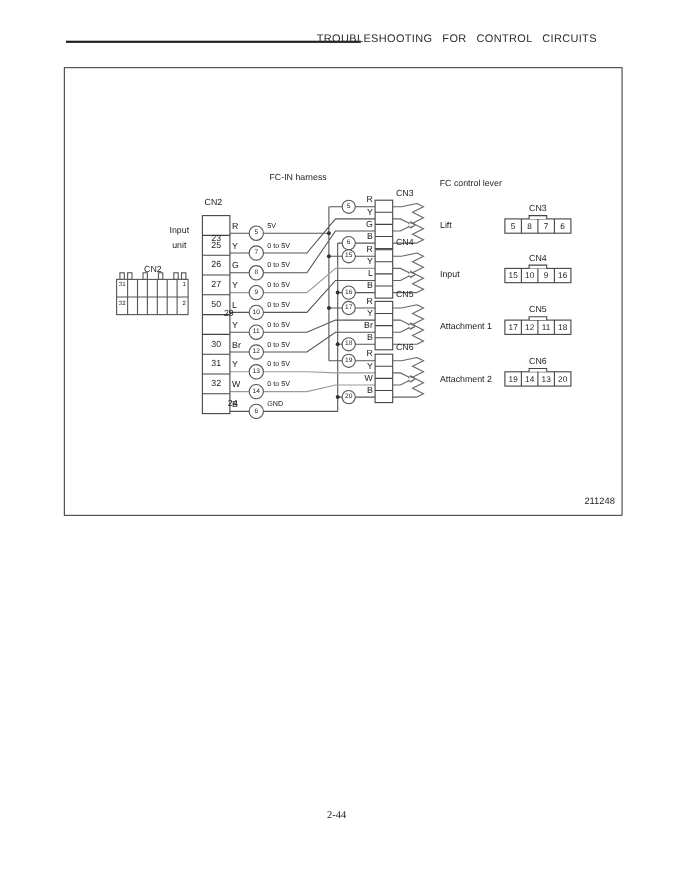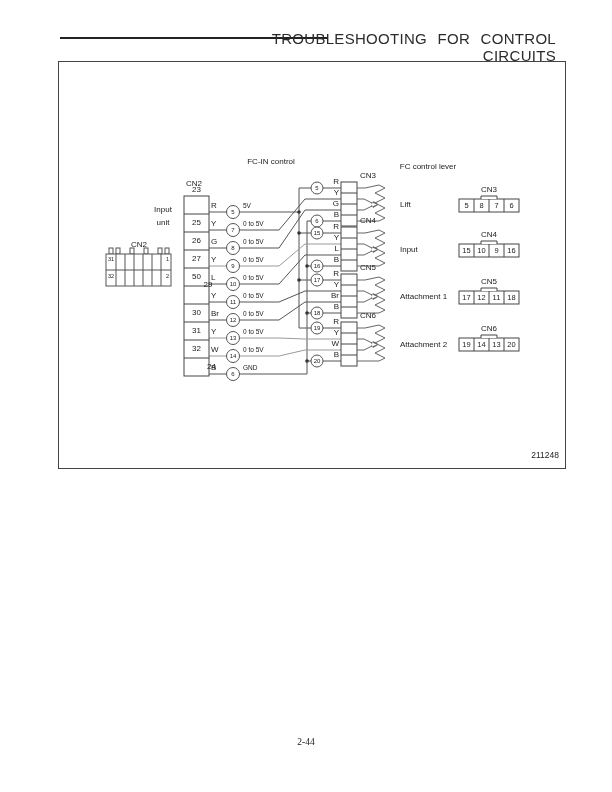--- a/index.html
+++ b/index.html
@@ -5,21 +5,21 @@
   html,body{margin:0;padding:0;background:#fff}
   body{width:612px;height:792px;position:relative;font-family:"Liberation Sans",sans-serif}
   .t{position:absolute;font-family:"Liberation Sans",sans-serif;font-size:8px;color:#222;line-height:10px;white-space:nowrap}
   .c{text-align:center}
   .r{text-align:right}
   .f6{font-size:6px;line-height:8px}
   .f65{font-size:6.5px;line-height:8px}
   .f55{font-size:5.5px;line-height:7px}
   .f75{font-size:7.5px;line-height:10px}
   #hdr-rule{position:absolute;left:60px;top:37px;width:268px;height:2px;background:#222}
-  #hdr-title{position:absolute;left:268px;top:30px;width:288px;text-align:right;font-size:15px;letter-spacing:.3px;word-spacing:6px;color:#2b2b2b}
+  #hdr-title{position:absolute;left:288px;top:30px;width:288px;text-align:left;font-size:10px;letter-spacing:.3px;word-spacing:6px;color:#2b2b2b}
   #dbox{position:absolute;left:58px;top:61px;width:506px;height:406px;border:1px solid #444;background:#fff}
   #dbox svg{position:absolute;left:0;top:0}
   #footer{position:absolute;left:0;top:737px;width:612px;text-align:center;font-family:"Liberation Serif",serif;font-size:9.5px;color:#222}
 </style>
 </head>
 <body>
 
 <div id="hdr-rule"></div>
 <div id="hdr-title">TROUBLESHOOTING FOR CONTROL CIRCUITS</div>
 
@@ -103,32 +103,32 @@
         <rect x="57" y="186" width="4" height="6"></rect>
         <rect x="71" y="186" width="4" height="6"></rect>
         <rect x="85" y="186" width="4" height="6"></rect>
         <rect x="99" y="186" width="4" height="6"></rect>
         <rect x="106" y="186" width="4" height="6"></rect>
       <rect x="47" y="192" width="65" height="32"></rect>
       <path d="M47 208h65M57 192v32M66 192v32M75 192v32M84 192v32M93 192v32M102 192v32"></path>
     </g>
   </svg>
 
-  <span class="t c" style="left:160px;top:95px;width:104px">FC-IN control</span>
+  <span class="t c" style="left:160px;top:95px;width:104px">FC-IN harness</span>
   <span class="t c" style="left:325px;top:100px;width:88px">FC control lever</span>
   <span class="t" style="left:127px;top:117px">CN2</span>
   <span class="t c" style="left:86px;top:143px;width:36px">Input</span>
   <span class="t c" style="left:86px;top:156px;width:36px">unit</span>
   <span class="t c" style="left:66px;top:178px;width:28px">CN2</span>
   <span class="t f55" style="left:49px;top:194px">31</span>
   <span class="t f55" style="left:49px;top:211px">32</span>
   <span class="t f55 r" style="left:98px;top:194px;width:12px">1</span>
   <span class="t f55 r" style="left:98px;top:211px;width:12px">2</span>
 
-  <span class="t c" style="left:125px;top:123px;width:25px">23</span>
+  <span class="t c" style="left:125px;top:150px;width:25px">23</span>
   <span class="t" style="left:152px;top:139px">R</span>
   <span class="t c f6" style="left:167px;top:146px;width:14px">5</span>
   <span class="t f65" style="left:184px;top:140px">5V</span>
   <span class="t c" style="left:125px;top:156px;width:25px">25</span>
   <span class="t" style="left:152px;top:157px">Y</span>
   <span class="t c f6" style="left:167px;top:164px;width:14px">7</span>
   <span class="t f65" style="left:184px;top:158px">0 to 5V</span>
   <span class="t c" style="left:125px;top:174px;width:25px">26</span>
   <span class="t" style="left:152px;top:175px">G</span>
   <span class="t c f6" style="left:167px;top:182px;width:14px">8</span>

